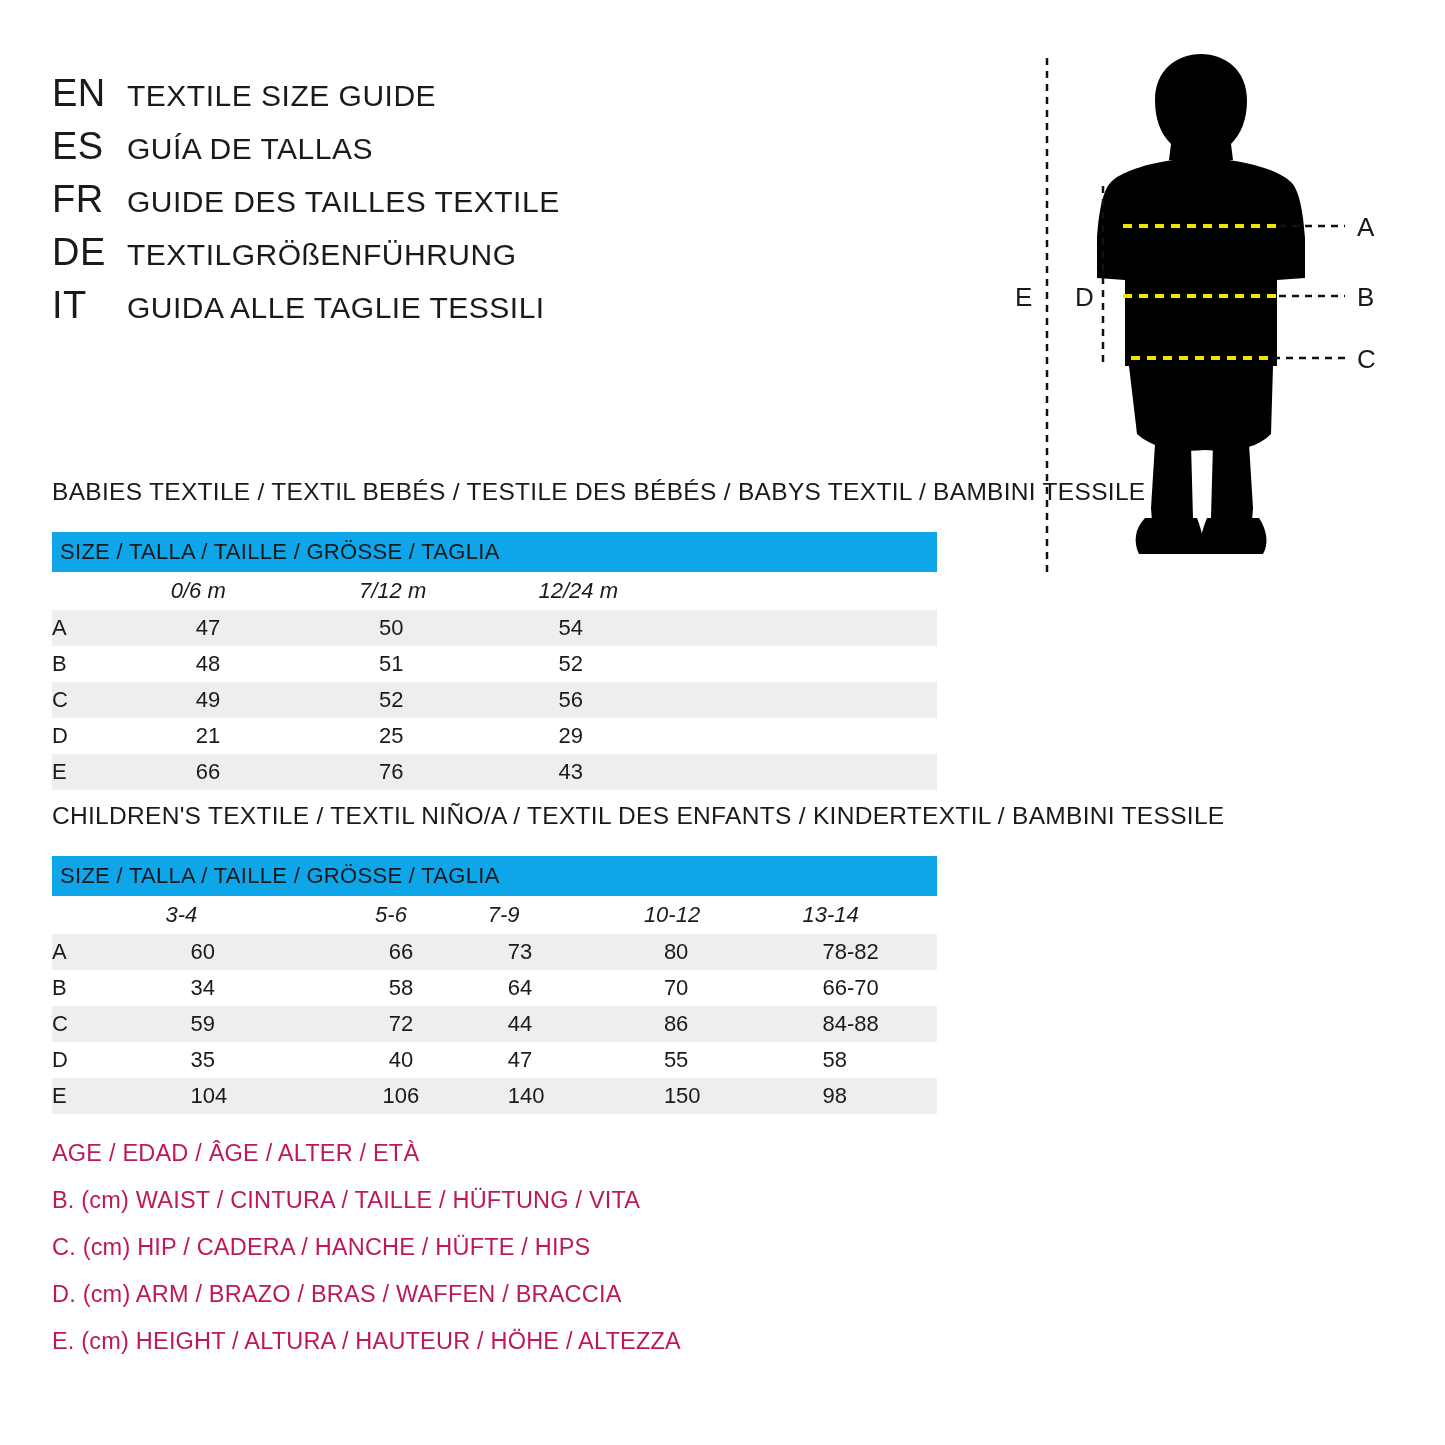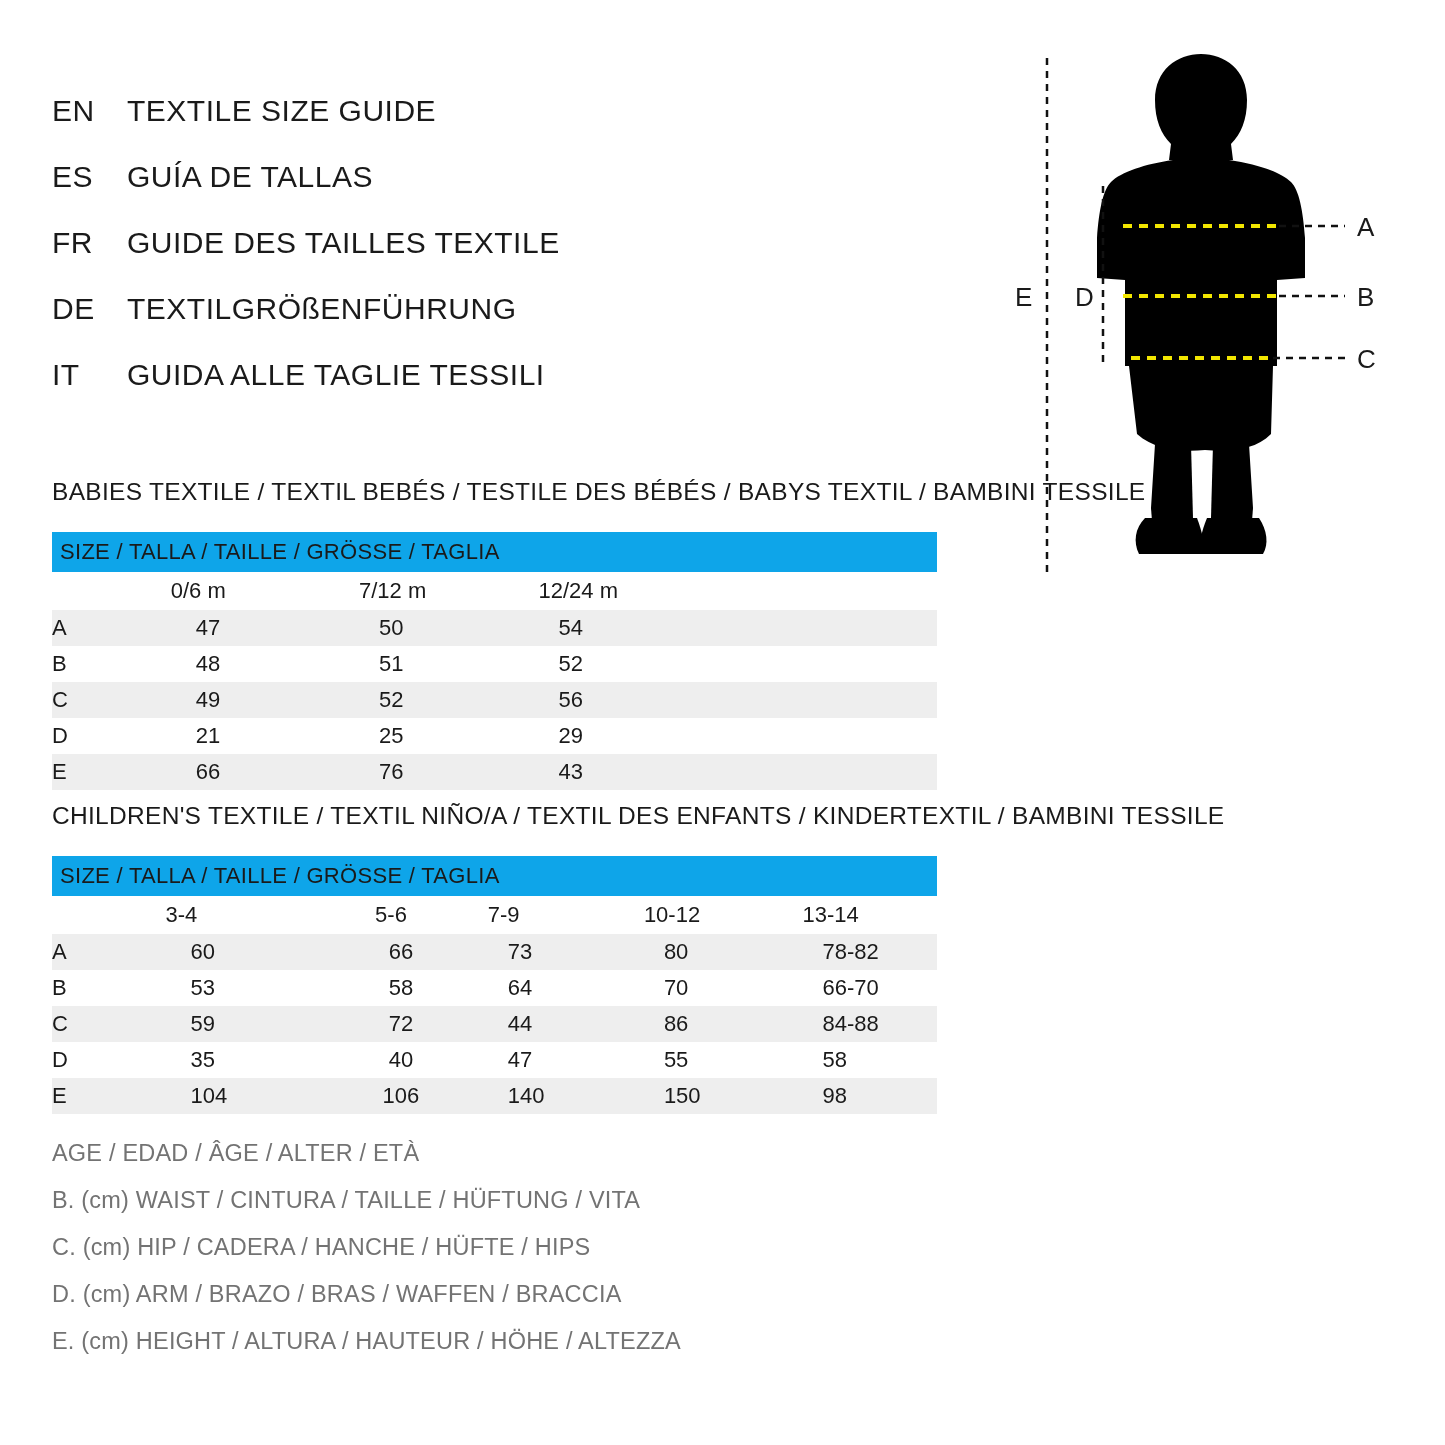--- a/index.html
+++ b/index.html
@@ -23,24 +23,23 @@
     top: 72px;
     width: 700px;
   }
   .title-row {
     display: flex;
     align-items: baseline;
     margin-bottom: 10px;
   }
   .title-lang {
     width: 75px;
-    font-size: 30px;
+    font-size: 38px;
     letter-spacing: 0.5px;
     color: #1a1a1a;
-    margin-top: 22px;
   }
   .title-text {
     font-size: 30px;
     letter-spacing: 0.5px;
     color: #1a1a1a;
   }
 
   
   .figure {
     position: absolute;
@@ -75,20 +74,21 @@
   tr.size-header td {
     background: #0ea5e9;
     font-size: 22px;
     padding: 7px 0 7px 8px;
     letter-spacing: 0.3px;
   }
   tr.col-header td {
     background: #ffffff;
     padding: 6px 0 6px 0;
     font-size: 22px;
+    font-style: italic;
   }
   tr.data td {
     padding: 5px 0 5px 0;
     font-size: 22px;
   }
   tr.data.shade td { background: #eeeeee; }
   tr.data.plain td { background: #ffffff; }
 
   td.rowlabel {
     width: 40px;
@@ -121,21 +121,21 @@
   .legend {
     position: absolute;
     left: 52px;
     top: 1140px;
     width: 900px;
   }
   .legend-line {
     font-size: 23.5px;
     letter-spacing: 0.2px;
     margin-bottom: 20px;
-    color: #737373;
+    color: #be185d;
     white-space: nowrap;
   }
 </style>
 </head>
 <body>
 
 <div class="titles">
   <div class="title-row">
     <span class="title-lang">EN</span>
     <span class="title-text">TEXTILE SIZE GUIDE</span>
@@ -264,21 +264,21 @@
   <tr class="data shade">
     <td class="rowlabel">A</td>
     <td class="c1 val">60</td>
     <td class="c2 val">66</td>
     <td class="c3 val">73</td>
     <td class="c4 val">80</td>
     <td class="c5 val">78-82</td>
   </tr>
   <tr class="data plain">
     <td class="rowlabel">B</td>
-    <td class="c1 val">53</td>
+    <td class="c1 val">34</td>
     <td class="c2 val">58</td>
     <td class="c3 val">64</td>
     <td class="c4 val">70</td>
     <td class="c5 val">66-70</td>
   </tr>
   <tr class="data shade">
     <td class="rowlabel">C</td>
     <td class="c1 val">59</td>
     <td class="c2 val">72</td>
     <td class="c3 val">44</td>

